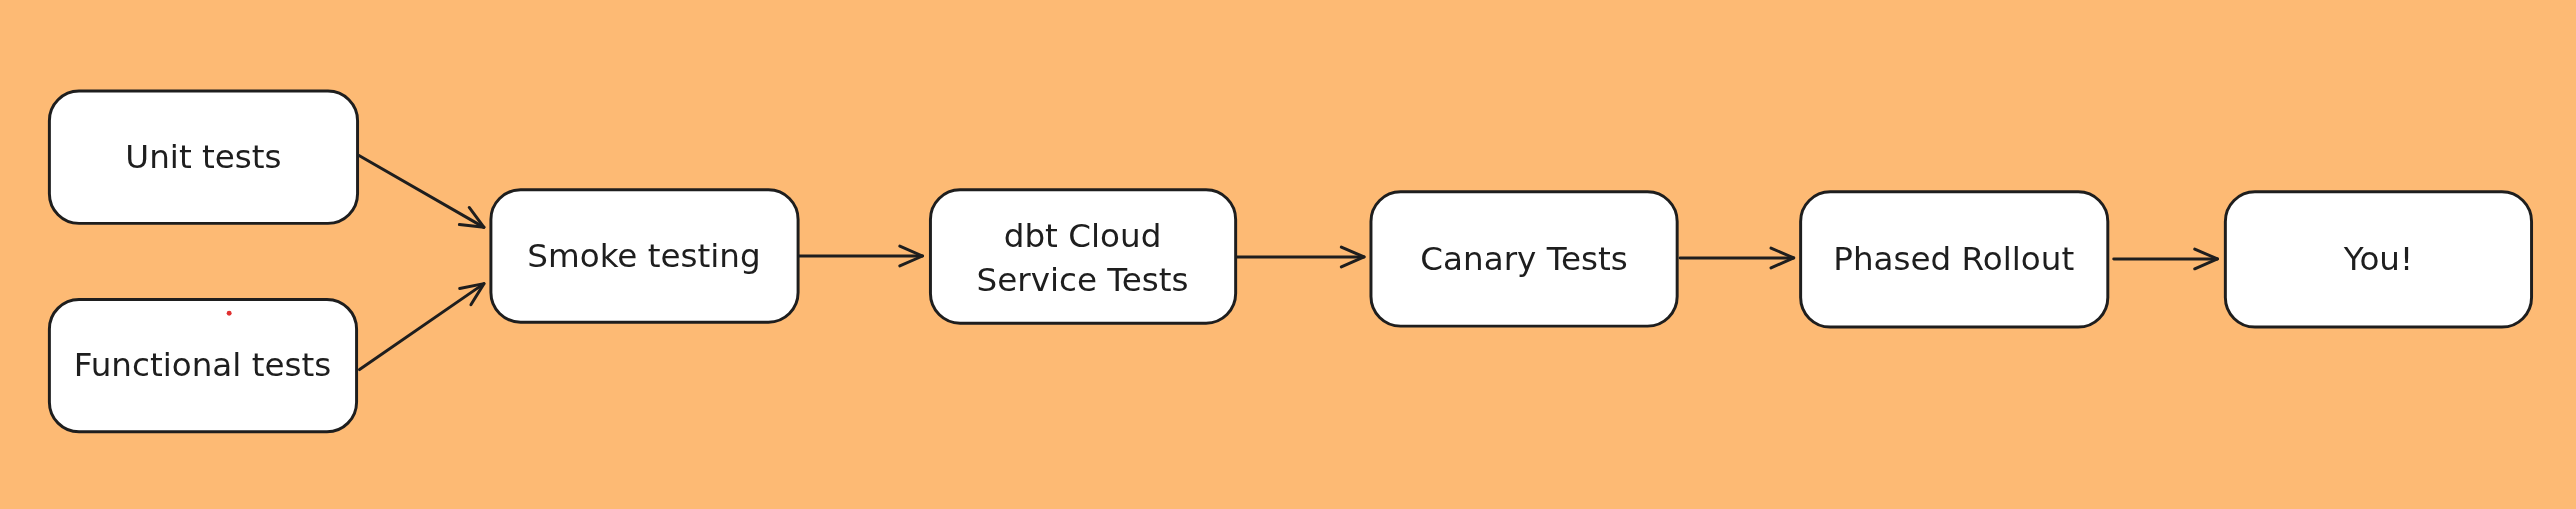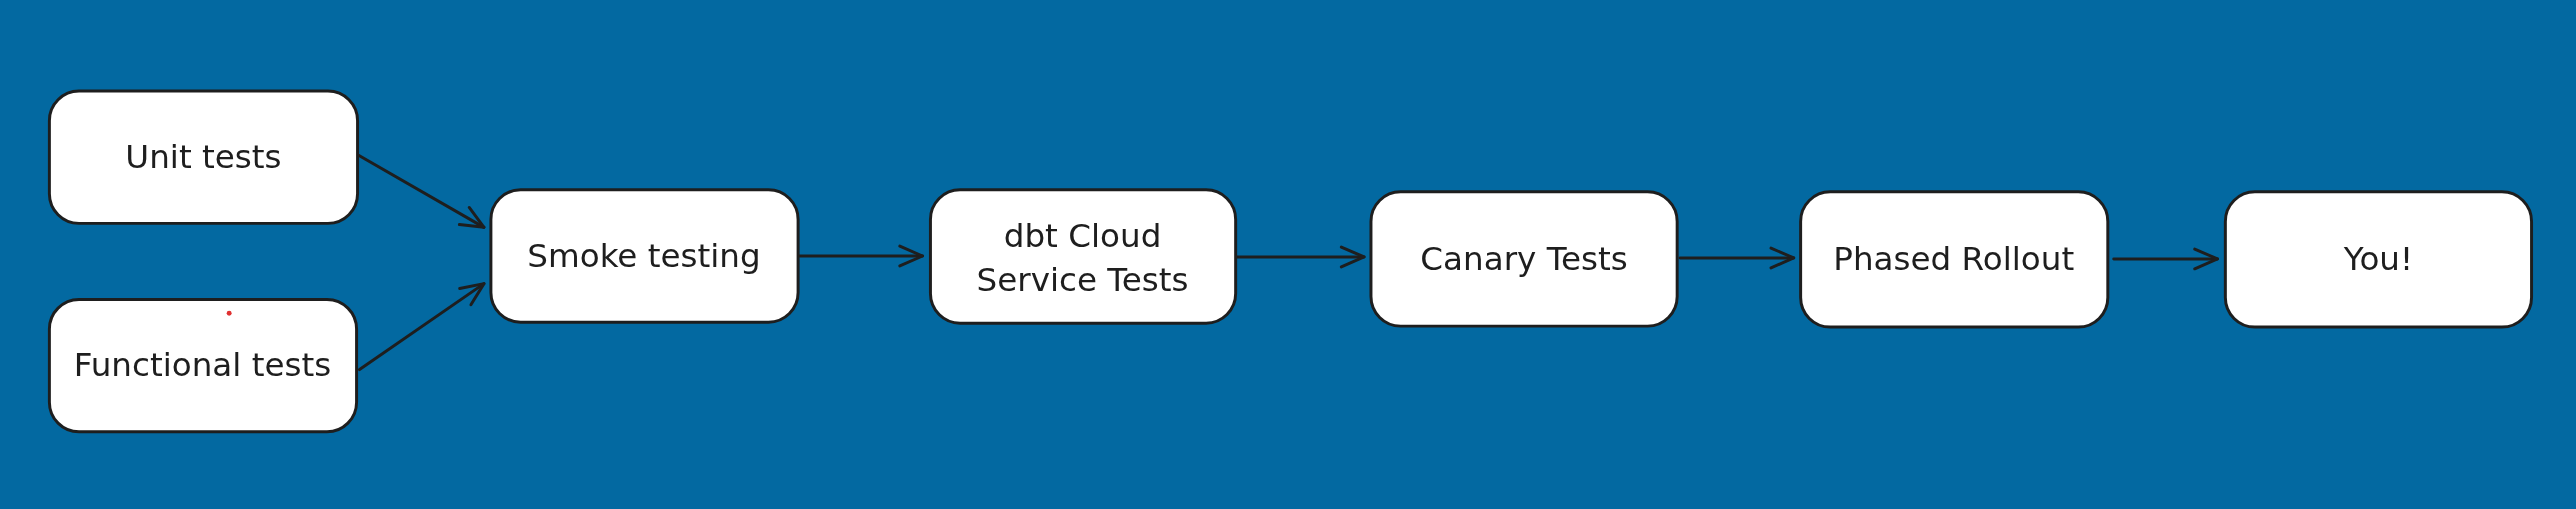--- a/index.html
+++ b/index.html
@@ -4,21 +4,21 @@
 <style>
   html, body {
     margin: 0;
     padding: 0;
     background: #ffffff;
   }
   .canvas-wrap {
     position: relative;
     width: 2576px;
     height: 510px;
-    background: #0369a1;
+    background: #fdba74;
     overflow: hidden;
   }
   svg text {
     font-family: "DejaVu Sans", sans-serif;
     font-size: 33px;
     fill: #1e1e1e;
     text-anchor: middle;
   }
   .node-box {
     fill: #ffffff;

